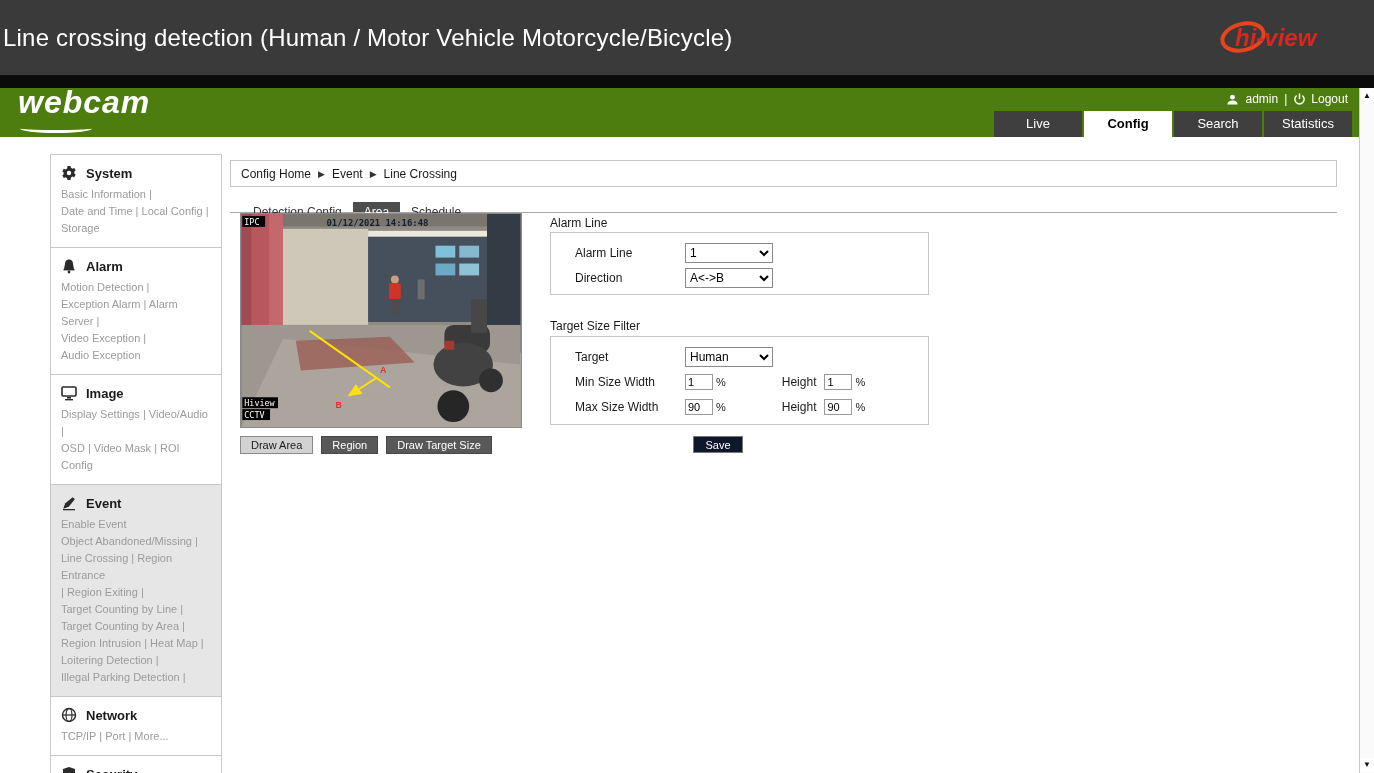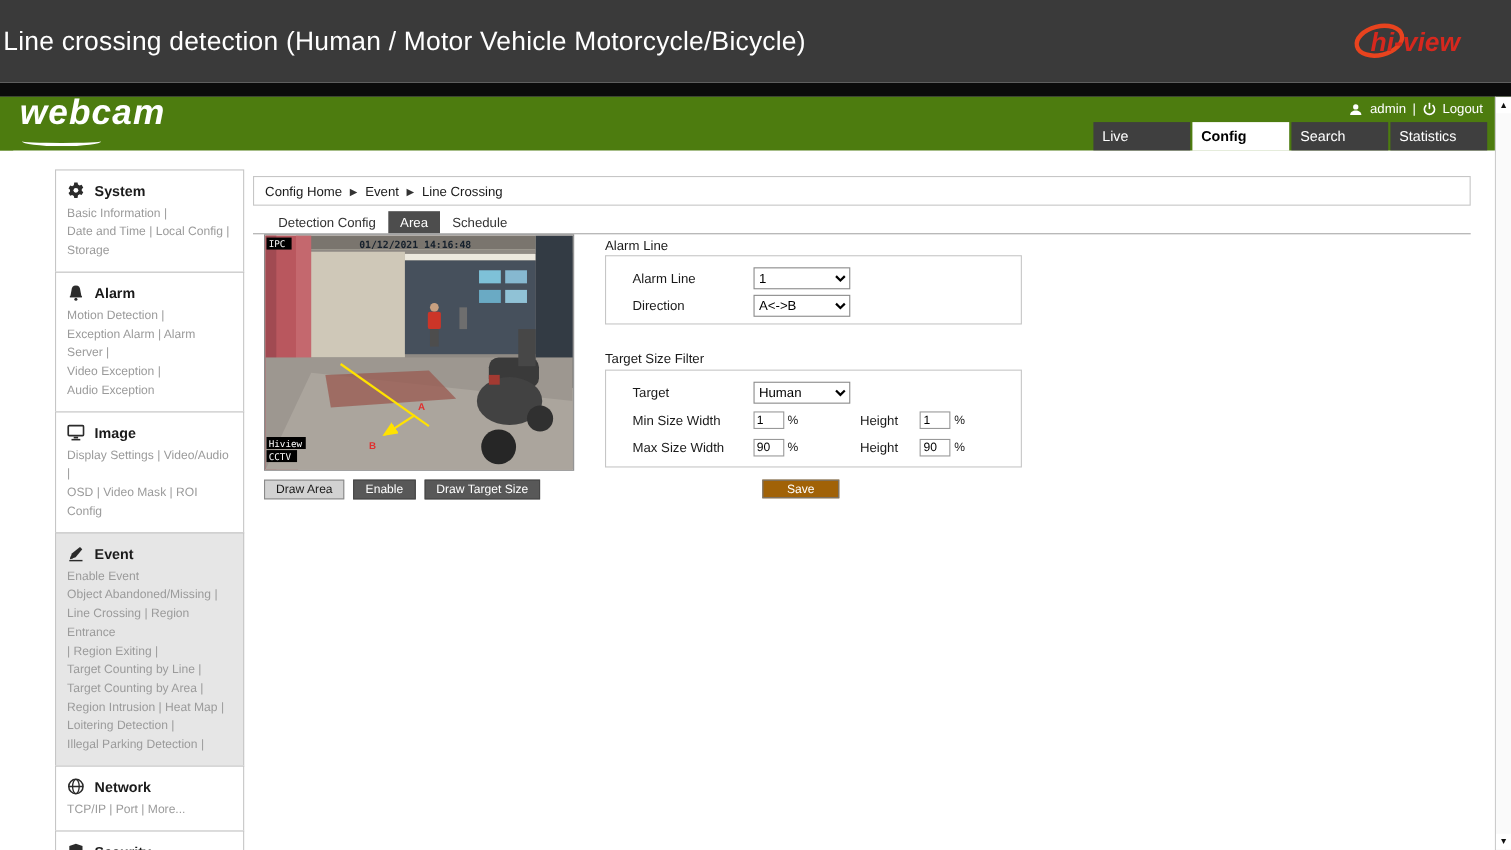--- a/index.html
+++ b/index.html
@@ -3,34 +3,34 @@
 <meta charset="utf-8">
 <style>
   * { box-sizing: border-box; margin: 0; padding: 0; }
   html,body { width:1374px; height:773px; }
   body { font-family: "Liberation Sans", sans-serif; background:#fff; }
   .page { position:relative; width:1374px; height:773px; overflow:hidden; background:#fff; }
 
   
   .banner { position:relative; height:75px; background:#3a3a3a; display:flex; align-items:center; padding-left:3px; }
   .banner-title { color:#fff; font-size:24px; font-weight:400; letter-spacing:.2px; }
-  .hiview-logo { position:absolute; right:12px; top:16px;text-decoration:underline; }
+  .hiview-logo { position:absolute; right:23px; top:16px;text-decoration:underline; }
 
   
   .black-strip { height:13px; background:#0b0b0b; }
 
   
   .bluebar { position:relative; height:49px; background:#4d7c0f; }
   .brand { position:absolute; left:18px; top:-3px; color:#fff; font-size:32px; font-weight:bold; font-style:italic; letter-spacing:1px; line-height:1.1; }
   .brand-swoosh { position:absolute; left:20px; top:36px; width:72px; height:9px; border-bottom:3px solid #fff; border-radius:50%; }
   .account { position:absolute; right:26px; top:4px; display:flex; align-items:center; gap:6px; color:#fff; font-size:12px; }
   .account .ico { width:13px; height:13px; display:inline-block; }
   .logout-link { display:flex; align-items:center; gap:5px; cursor:pointer; }
   .nav-tabs { position:absolute; right:22px; bottom:0; display:flex; }
-  .nav-tab { min-width:88px; height:26px; line-height:26px; background:#3f3f3f; color:#fff; font-size:13px; margin-left:2px; cursor:pointer; padding:0 8px; }
+  .nav-tab { min-width:88px; height:26px; line-height:26px; text-align:center; background:#3f3f3f; color:#fff; font-size:13px; margin-left:2px; cursor:pointer; padding:0 8px; }
   .nav-tab.active { background:#fff; color:#000; font-weight:bold; }
 
   
   .content { position:absolute; top:137px; left:12px; width:1359px; height:636px; background:#fff; }
 
   
   .sidebar { position:absolute; left:38px; top:18px; width:172px; }
   .side-sec { border:1px solid #c6c6c6; margin-top:-1px; padding:8px 8px 10px 10px; background:#fff; }
   .side-sec.active { background:#e6e6e6; }
   .sec-head { display:flex; align-items:center; gap:9px; height:20px; cursor:pointer; }
@@ -40,21 +40,21 @@
   .side-links { margin-top:3px; }
   .side-link { font-size:11px; color:#9b9b9b; line-height:17px; cursor:pointer; }
 
   
   .main { position:absolute; left:218px; top:23px; width:1107px; height:610px; }
   .breadcrumb { position:absolute; top:0; left:0; width:1107px; height:27px; border:1px solid #c6c6c6; display:flex; align-items:center; gap:7px; padding-left:10px; font-size:12px; color:#1a1a1a; }
   .crumb { cursor:pointer; }
   .crumb-sep { font-size:9px; color:#333; }
 
   .cfg-tabs { position:absolute; top:32px; left:0; width:1107px; height:21px; border-bottom:1px solid #a8a8a8; display:flex; padding-left:12px; }
-  .cfg-tab { font-size:12px; color:#333; line-height:21px; padding:0 11px; cursor:pointer; }
+  .cfg-tab { font-size:12px; color:#333; line-height:21px; padding:0 11px; cursor:pointer;margin-top:10px; }
   .cfg-tab.active { background:#4d4d4d; color:#fff; }
 
   .video-wrap { position:absolute; top:53px; left:10px; width:282px; height:215px; border:1px solid #8a8a8a; cursor:crosshair; }
   .video-wrap svg { display:block; }
 
   .draw-btns { position:absolute; top:276px; left:10px; display:flex; gap:8px; }
   button { font-family:"Liberation Sans", sans-serif;text-align:center; }
   .draw-btn { height:18px; font-size:11px; padding:0 10px; border:1px solid #8a8a8a; background:#d2d2d2; color:#1a1a1a; cursor:pointer; }
   .draw-btn.dark { background:#585858; color:#fff; border-color:#474747; }
 
@@ -62,23 +62,23 @@
   .alarm-title { top:56px; }
   .filter-title { top:159px; }
   .box { position:absolute; left:320px; width:379px; border:1px solid #c6c6c6; background:#fff; padding:10px 0 0 24px; }
   .alarm-box { top:72px; height:63px; }
   .filter-box { top:176px; height:89px; }
   .row { display:flex; align-items:center; margin-bottom:5px; height:20px; }
   .lbl { width:110px; font-size:12px; color:#1a1a1a; }
   select.ctl { width:88px; height:20px; font-size:12px; font-family:"Liberation Sans", sans-serif; border:1px solid #8a8a8a; background:#fff; }
   input.num { width:28px; height:16px; font-size:11px; border:1px solid #999; padding:0 2px; font-family:"Liberation Sans", sans-serif; }
   .pct { font-size:11px; margin-left:3px; color:#1a1a1a; }
-  .h-lbl { font-size:12px; color:#1a1a1a; margin-left:56px; margin-right:20px; }
-
-  .save-btn { position:absolute; top:276px; left:463px; width:70px; height:17px; background:#a16207; color:#fff; border:1px solid #777; font-size:11px; line-height:14px; cursor:pointer; }
+  .h-lbl { font-size:12px; color:#1a1a1a; margin-left:56px; margin-right:8px; }
+
+  .save-btn { position:absolute; top:276px; left:463px; width:50px; height:17px; background:#0f172a; color:#fff; border:1px solid #777; font-size:11px; line-height:14px; cursor:pointer; }
 
   
   .scrollbar { position:absolute; top:88px; right:0; width:15px; height:685px; background:#fafafa; border-left:1px solid #ccc; }
   .sb-arrow { position:absolute; left:0; width:14px; height:14px; text-align:center; font-size:8px; color:#111; line-height:14px; cursor:pointer; background:#fff; }
   .sb-up { top:1px; }
   .sb-down { bottom:1px; }
 </style>
 </head>
 <body>
 
@@ -306,21 +306,21 @@
           <text x="86" y="12" font-size="9" font-weight="bold" fill="#15202c" font-family="DejaVu Sans Mono, monospace">01/12/2021 14:16:48</text>
           <rect x="1" y="185" width="36" height="11" fill="#000"></rect>
           <text x="3" y="194" font-size="8.5" fill="#fff" font-family="DejaVu Sans Mono, monospace">Hiview</text>
           <rect x="1" y="197" width="28" height="11" fill="#000"></rect>
           <text x="3" y="206" font-size="8.5" fill="#fff" font-family="DejaVu Sans Mono, monospace">CCTV</text>
         </svg>
       </div>
 
       <div class="draw-btns">
         <button class="draw-btn">Draw Area</button>
-        <button class="draw-btn dark">Enable</button>
+        <button class="draw-btn dark">Region</button>
         <button class="draw-btn dark">Draw Target Size</button>
       </div>
 
       <div class="panel-title alarm-title">Alarm Line</div>
       <div class="box alarm-box">
         <div class="row">
           <span class="lbl">Alarm Line</span>
           <select class="ctl">
             <option>1</option>
           </select>

